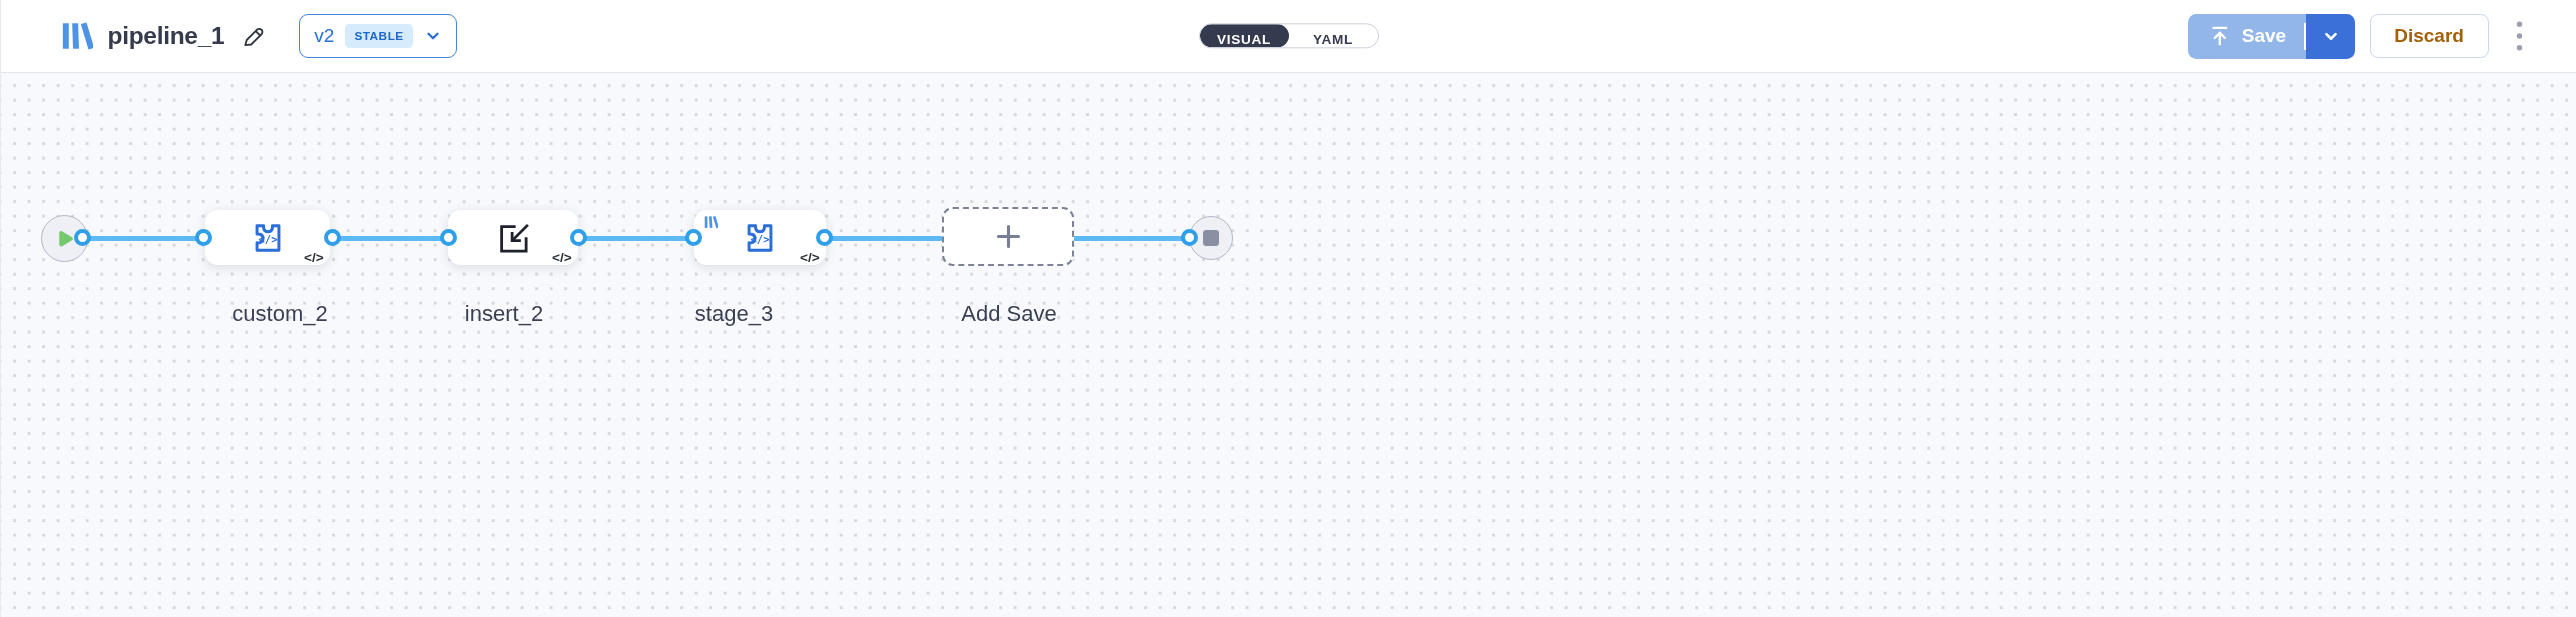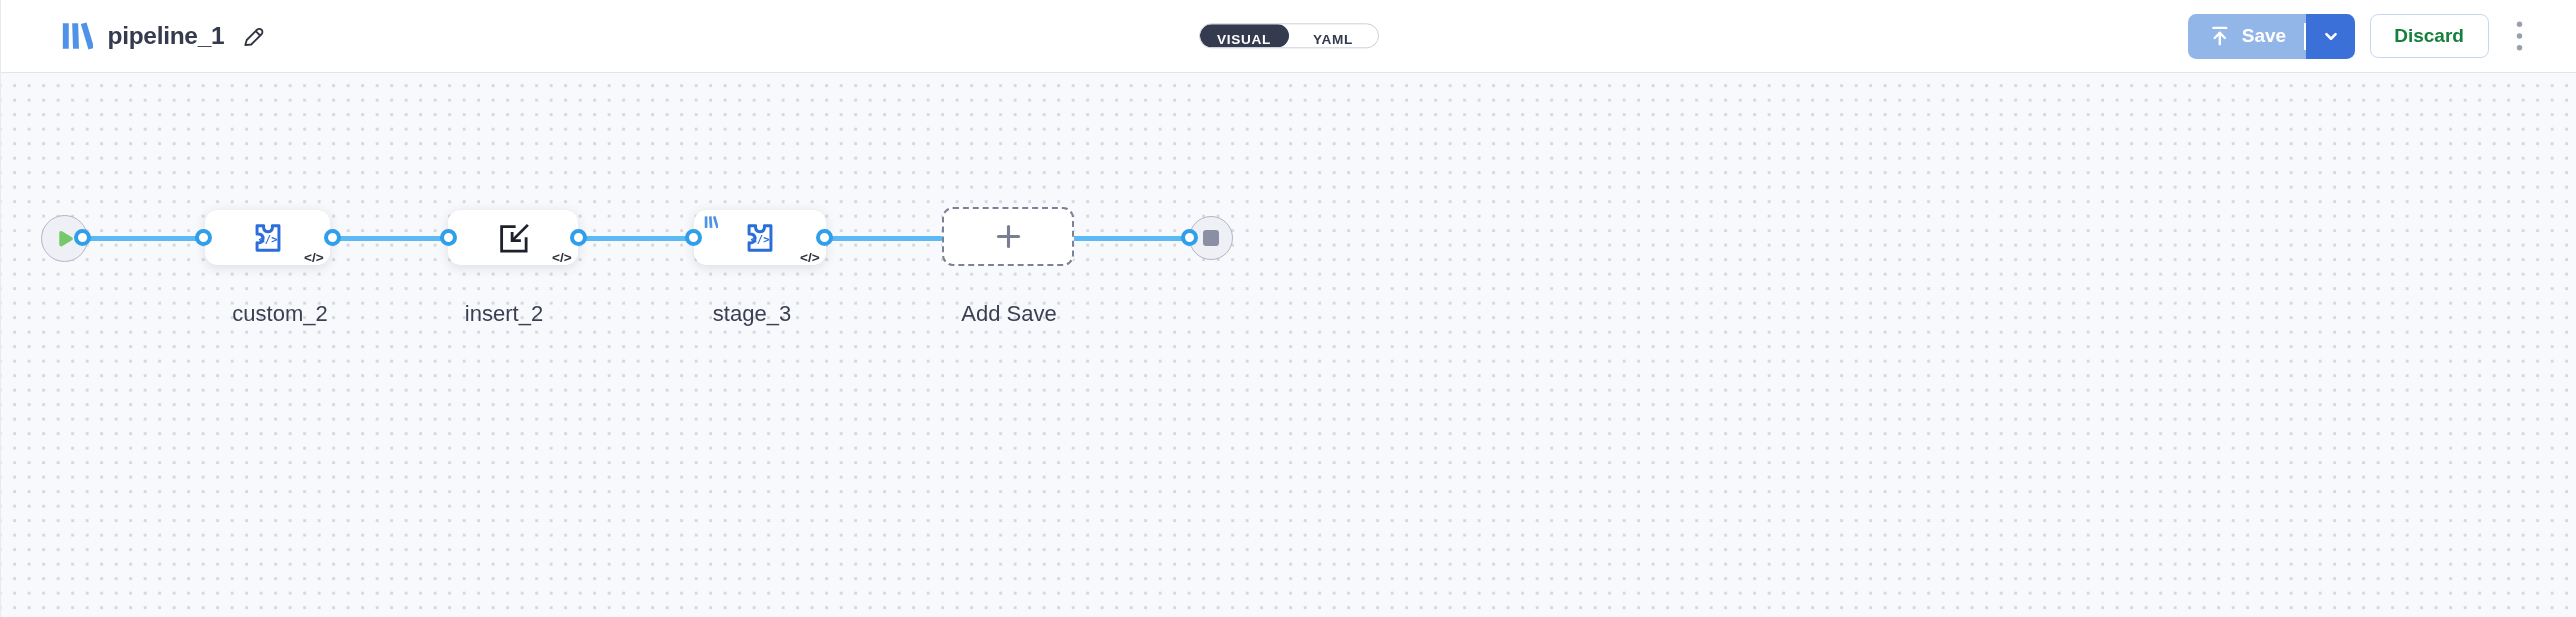--- a/index.html
+++ b/index.html
@@ -46,21 +46,21 @@
     display:flex; align-items:center; gap:10px; padding:0 20px;
     background:#92b6e8; color:#fff; font-size:19px; font-weight:700; border:none; cursor:pointer;
     font-family:"Liberation Sans", sans-serif; position:relative;
   }
   .save-main::after { content:""; position:absolute; right:0; top:9px; bottom:9px; width:1.8px; background:#fff; }
   .save-more {
     width:49px; background:#3b70d8; border:none; cursor:pointer;
     display:flex; align-items:center; justify-content:center;
   }
   .discard {
-    height:44px; padding:0 23.6px; font-size:19px; font-weight:700; color:#15803d;
+    height:44px; padding:0 23.6px; font-size:19px; font-weight:700; color:#a16207;
     background:#fff; border:1.8px solid #c7d6f1; border-radius:8.2px; cursor:pointer;
     font-family:"Liberation Sans", sans-serif;
   }
   .kebab { width:33px; height:44px; background:none; border:none; cursor:pointer;
     display:flex; align-items:center; justify-content:center; }
 
   
   .canvas {
     position:relative; height:545px;
     background-color:#f8f9fc;
@@ -107,20 +107,27 @@
           <line x1="19" y1="5" x2="20" y2="35"></line>
           <line x1="29" y1="5" x2="38" y2="35"></line>
         </g>
       </svg>
     </button>
     <h1 class="title">pipeline_1</h1>
     <button class="icon-btn">
       <svg width="27" height="27" viewBox="0 0 30 30" fill="none" stroke="#30343f" stroke-width="2" stroke-linejoin="round">
         <path d="M7 24.5 l1.6 -5.6 L20 7.5 c1.4 -1.4 3.6 -1.4 5 0 c1.4 1.4 1.4 3.6 0 5 L13.6 23.9 L7 24.5 Z"></path>
         <path d="M18.6 9 l4.6 4.6"></path>
+      </svg>
+    </button>
+    <button class="version-btn">
+      <span class="version-text">v2</span>
+      <span class="status-badge">STABLE</span>
+      <svg width="18" height="18" viewBox="0 0 20 20" fill="none" stroke="#2a6fd4" stroke-width="2.6" stroke-linecap="round" stroke-linejoin="round">
+        <path d="M5 7.5 l5 5 l5 -5"></path>
       </svg>
     </button>
 
     <div class="toggle">
       <button class="seg active">VISUAL</button>
       <button class="seg">YAML</button>
     </div>
 
     <div class="h-right">
       <div class="split">
@@ -211,18 +218,18 @@
     <div class="port" style="left:194px"></div>
     <div class="port" style="left:323px"></div>
     <div class="port" style="left:439px"></div>
     <div class="port" style="left:569px"></div>
     <div class="port" style="left:684px"></div>
     <div class="port" style="left:815px"></div>
     <div class="port" style="left:1180px"></div>
 
     <div class="node-label" style="left:188px">custom_2</div>
     <div class="node-label" style="left:412px">insert_2</div>
-    <div class="node-label" style="left:660px">stage_3</div>
+    <div class="node-label" style="left:642px">stage_3</div>
     <div class="node-label" style="left:917px">Add Save</div>
 
   </div>
 </div>
 
 
 </body></html>

